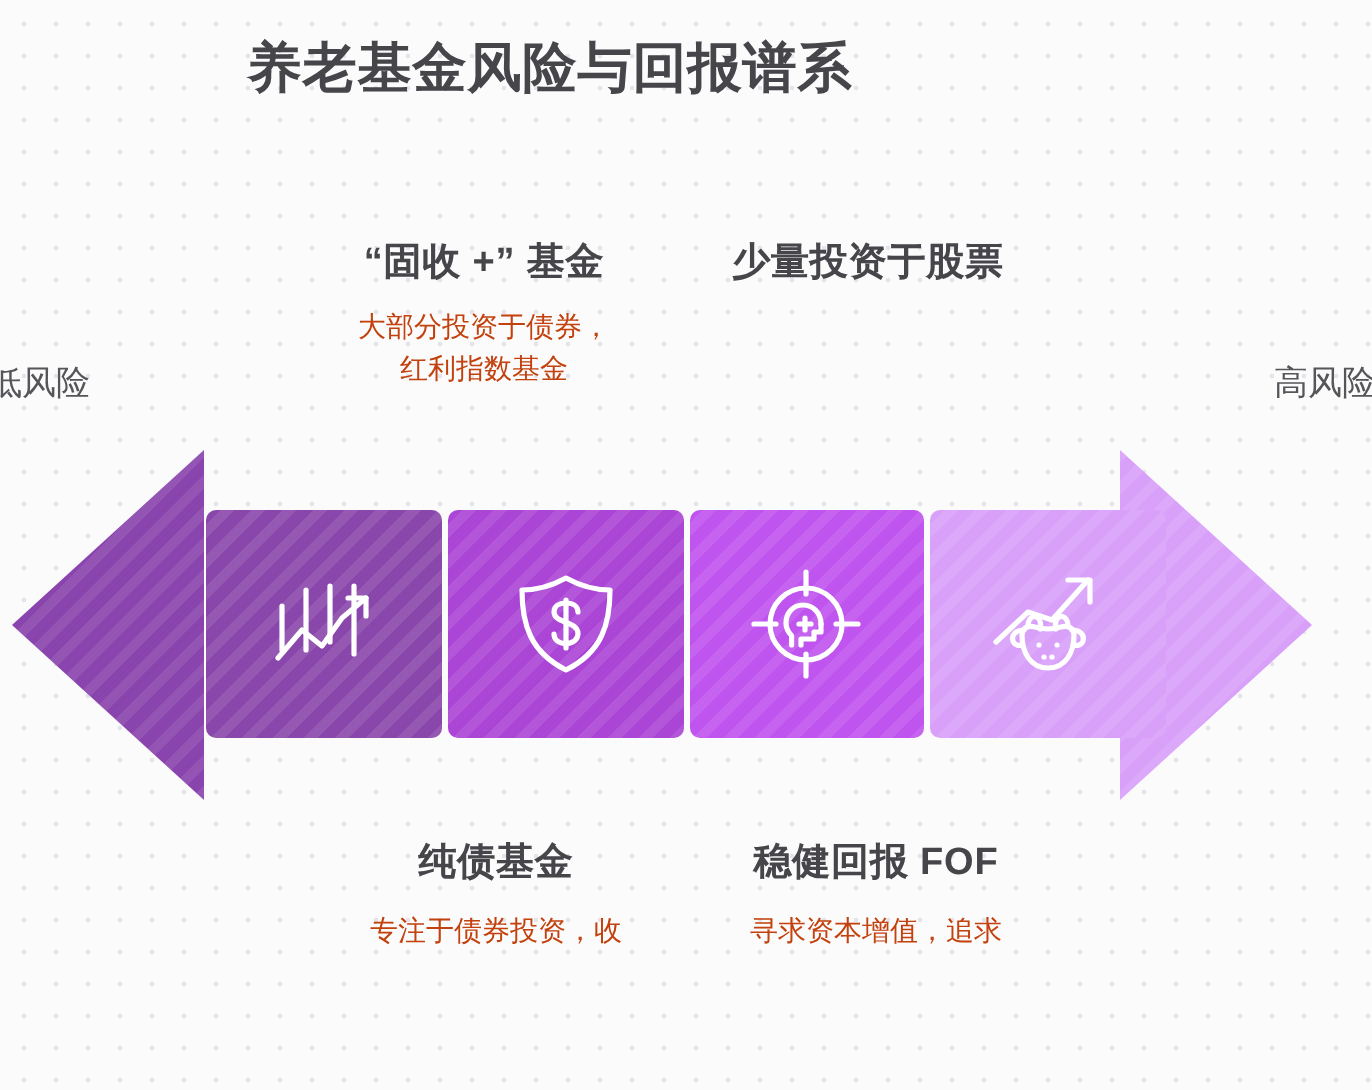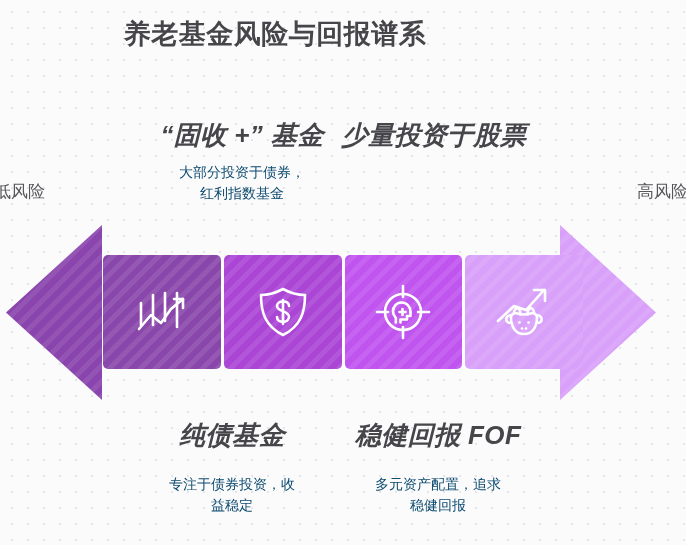--- a/index.html
+++ b/index.html
@@ -48,39 +48,38 @@
   .risk-label.low  { left: -6px; }
   .risk-label.high { right: -2px; }
 
   
   .callout {
     position: absolute;
     text-align: center;
     width: 200px;
   }
   .callout .c-title {
-    font-size: 26px;
+    font-size: 19px;
     font-weight: bold;
     color: #46464a;
     letter-spacing: 0.4px;
     white-space: nowrap;
-    font-style: italic;
   }
   .callout .c-desc {
     margin-top: 9px;
     font-size: 14px;
     line-height: 1.5;
-    color: #0c4a6e;
+    color: #c2410c;
   }
   .callout.top-1 { left: 142px; top: 118px; }
   .callout.top-2 { left: 334px; top: 118px; }
-  .callout.bot-1 { left: 132px; top: 418px; }
+  .callout.bot-1 { left: 148px; top: 418px; }
   .callout.bot-2 { left: 338px; top: 418px; }
   .callout.bot-1 .c-desc,
-  .callout.bot-2 .c-desc { margin-top: 21px; }
+  .callout.bot-2 .c-desc { margin-top: 11px; }
 
   
   .band {
     position: absolute;
     left: 0;
     top: 225px;
     width: 686px;
     height: 175px;
   }
 
@@ -228,25 +227,23 @@
         </svg>
       </div>
 
     </div>
   </div>
 
   <div class="callout bot-1">
     <div class="c-title">纯债基金</div>
     <div class="c-desc">
       <div>专注于债券投资，收</div>
-      <div>益稳定</div>
     </div>
   </div>
 
   <div class="callout bot-2">
     <div class="c-title">稳健回报 FOF</div>
     <div class="c-desc">
-      <div>多元资产配置，追求</div>
-      <div>稳健回报</div>
+      <div>寻求资本增值，追求</div>
     </div>
   </div>
 
 </div>
 
 </body></html>

